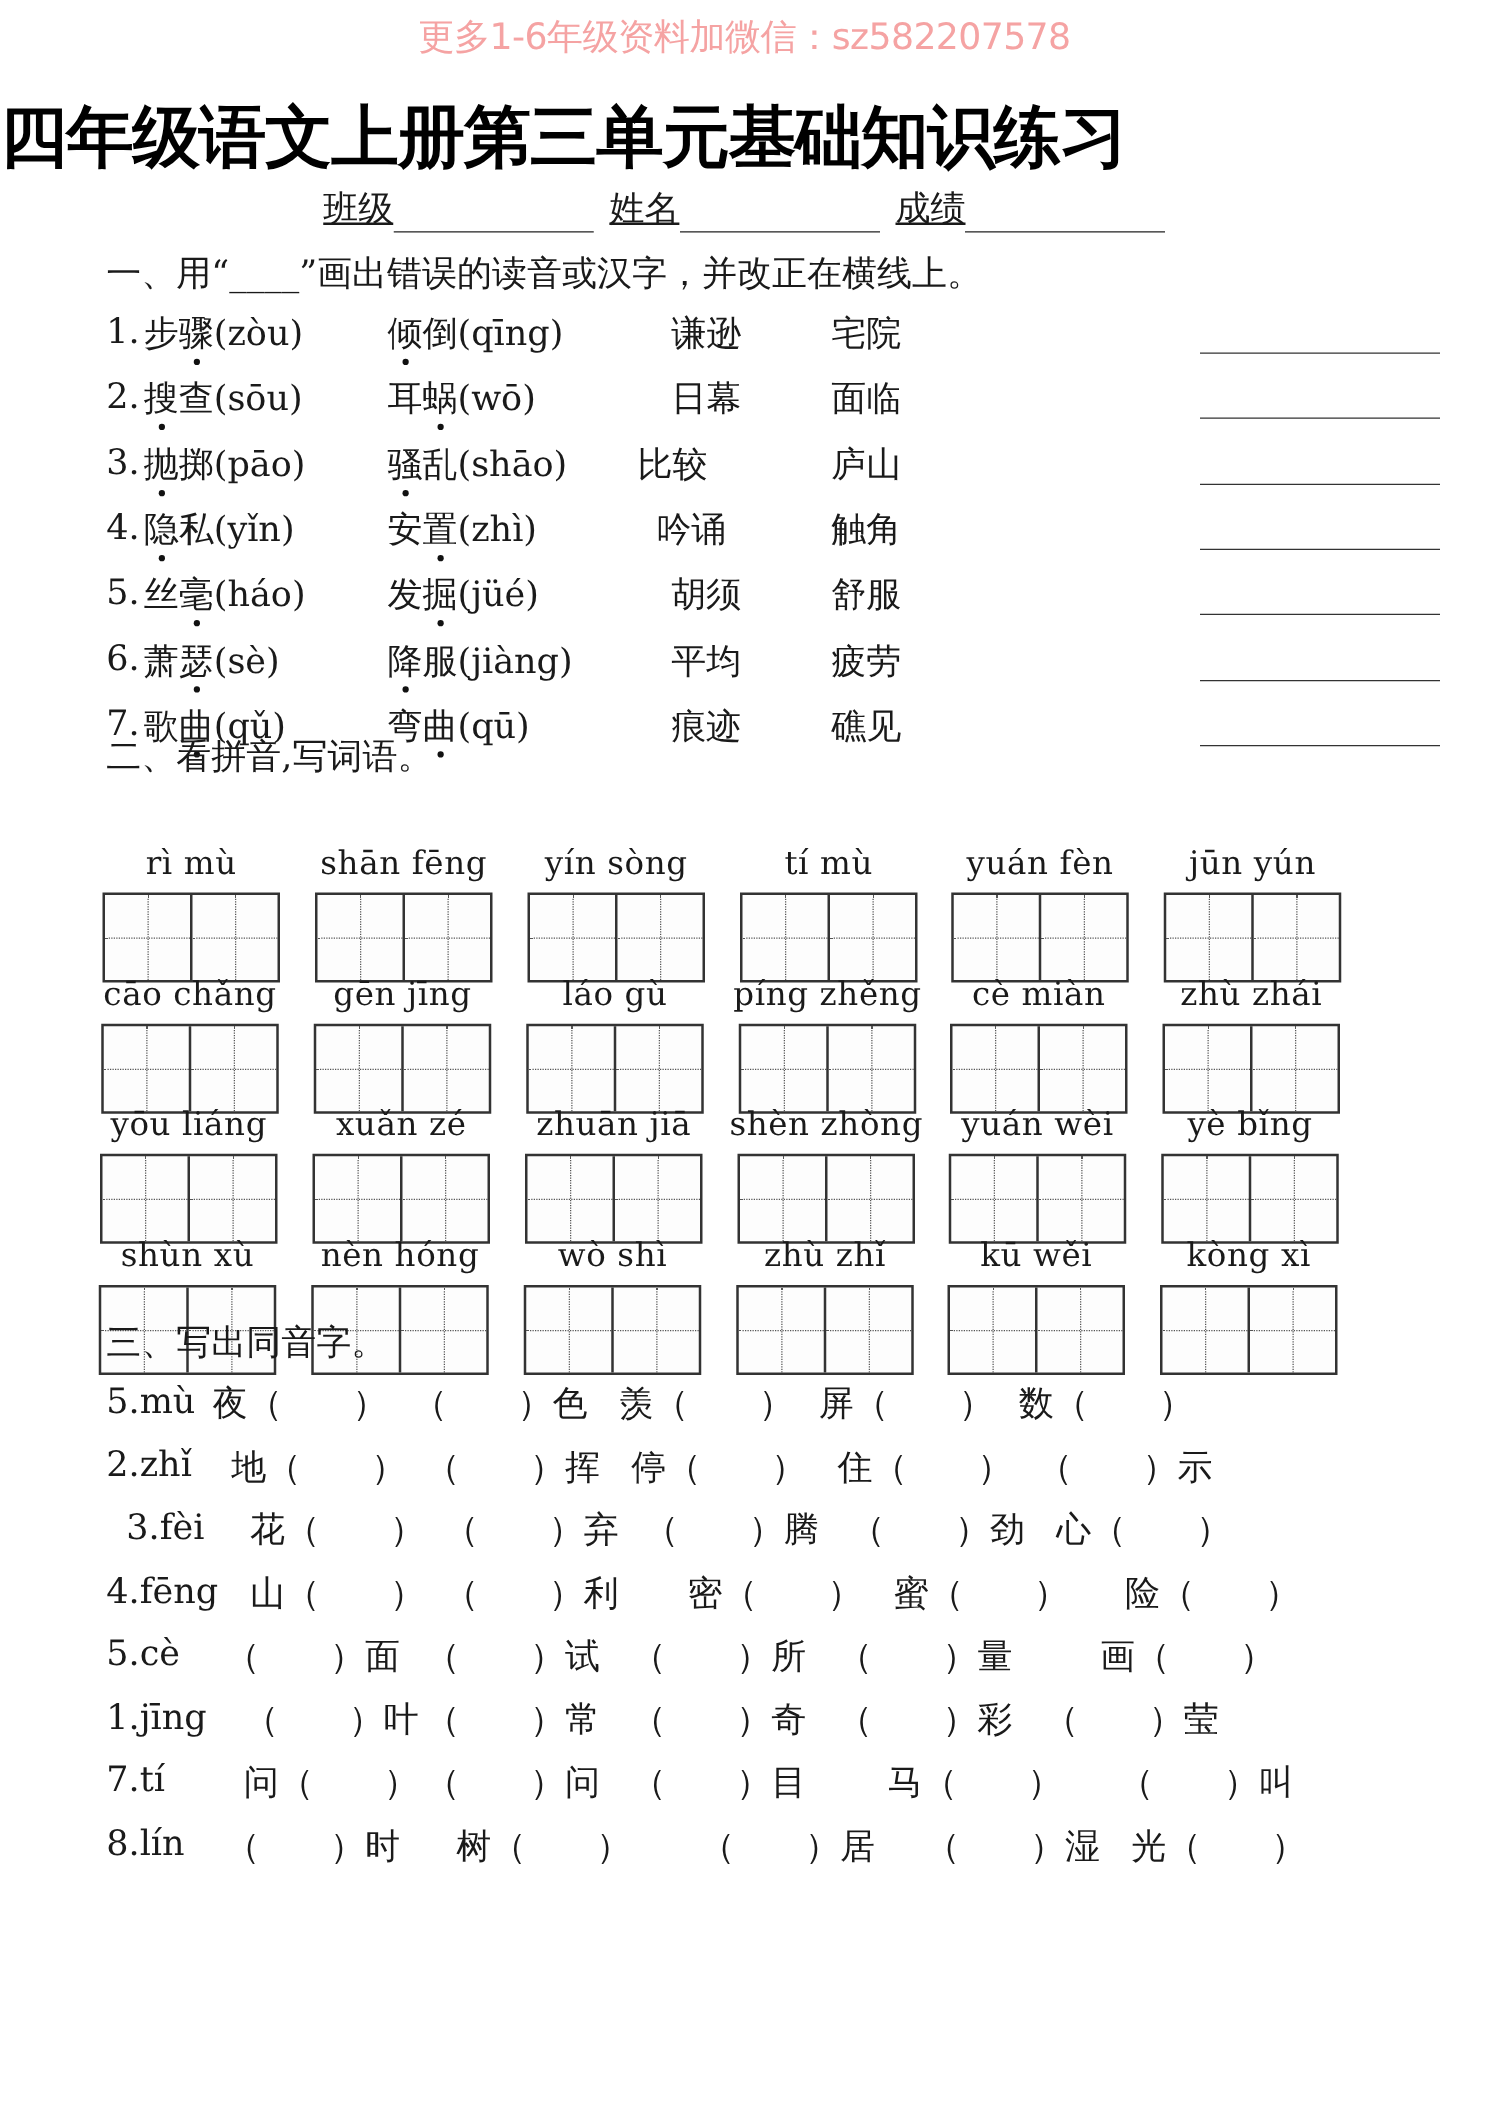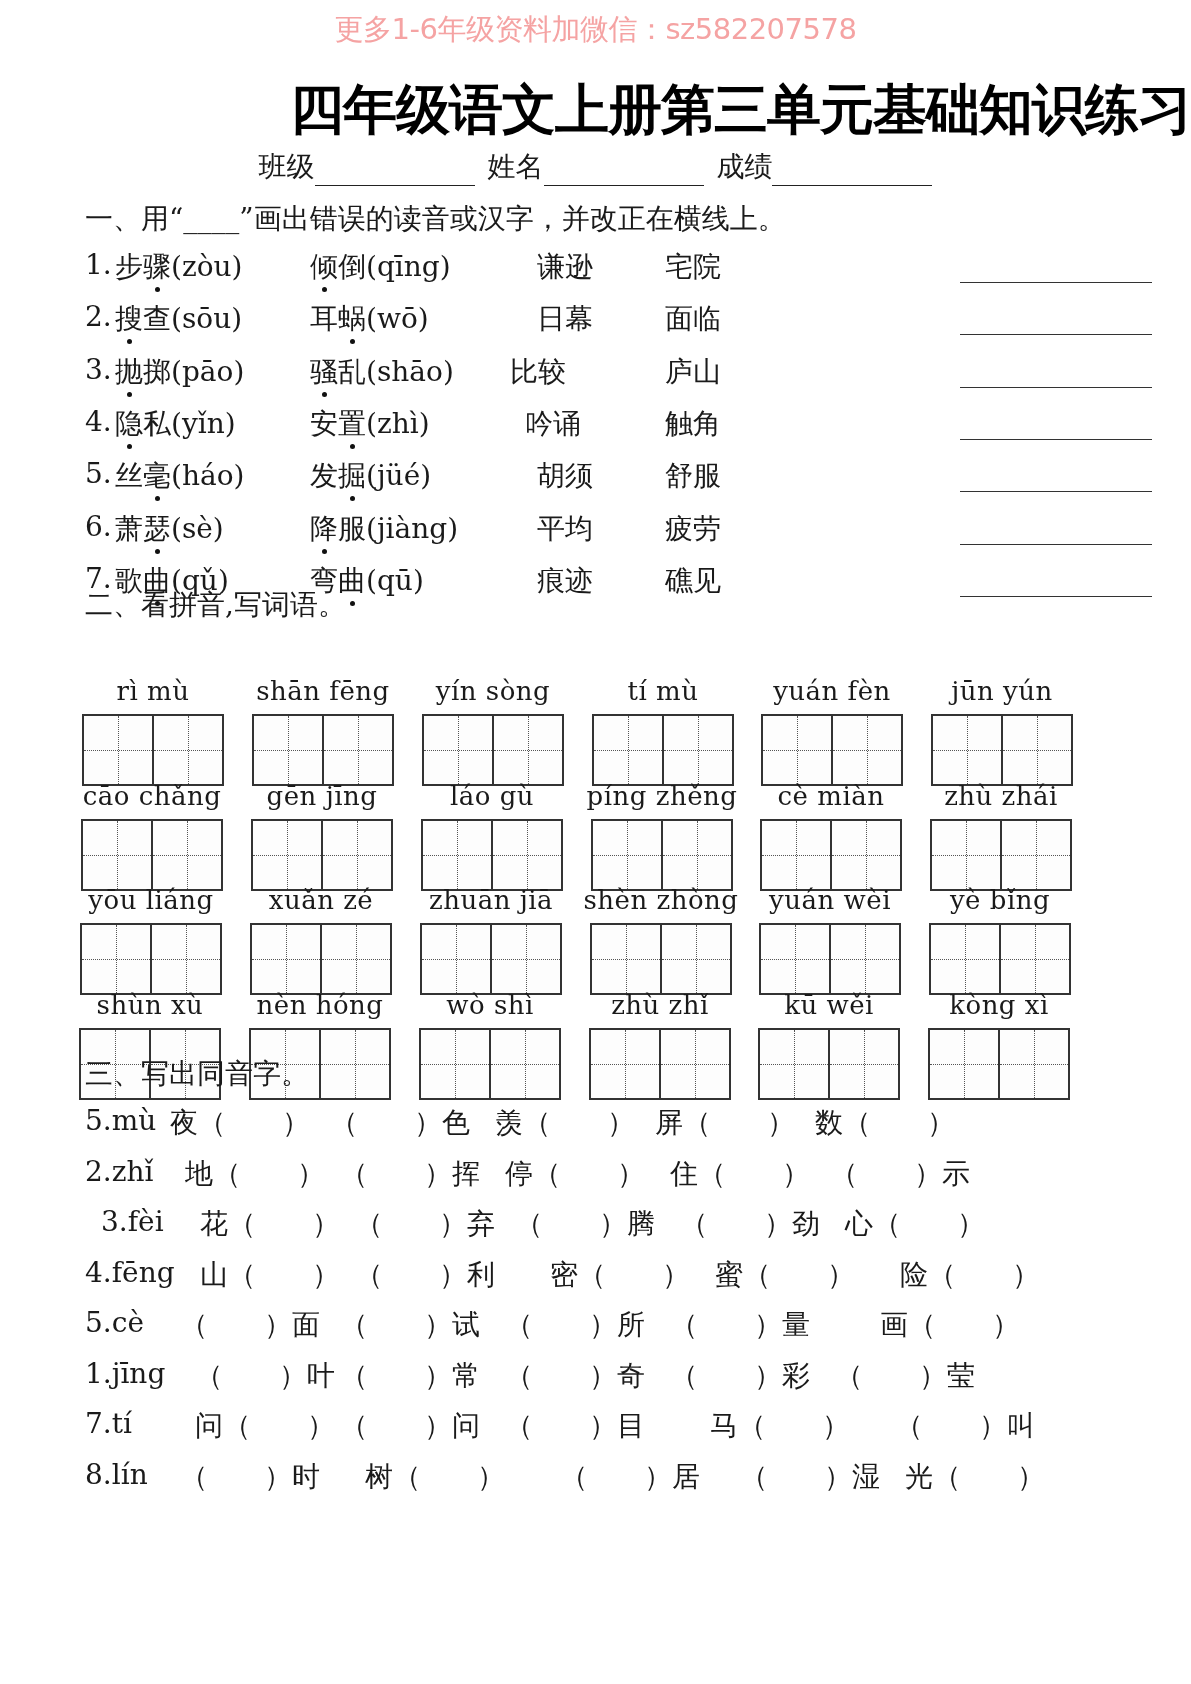--- a/index.html
+++ b/index.html
@@ -2,25 +2,25 @@
 <html><head>
 <meta charset="utf-8">
 <style>
   html, body { margin: 0; padding: 0; background: #ffffff; }
   body { width: 1191px; height: 1684px; position: relative; overflow: hidden;
          font-family: "DejaVu Serif", "Liberation Serif", serif; color: #1a1a1a; }
   .abs { position: absolute; white-space: nowrap; }
   .watermark { top: 10px; left: 0; width: 1191px; text-align: center;
                font-family: "DejaVu Sans", "Liberation Sans", sans-serif;
                font-size: 29px; color: #f5a3a3; letter-spacing: -0.5px; }
-  .title { top: 74px; left: 0; width: 1191px; text-align: right;
+  .title { top: 74px; left: 0; width: 1191px; text-align: left;
            font-family: "DejaVu Sans", "Liberation Sans", sans-serif;
            font-weight: bold; font-size: 54px; color: #000; letter-spacing: -1px; }
   .info { top: 148px; left: 0; width: 1191px; text-align: center; font-size: 28px; }
-  .info .field { display: inline-block; margin: 0 2px; }
+  .info .field { display: inline-block; margin: 0 2px; text-decoration: underline; }
   .info .blank { display: inline-block; width: 160px; border-bottom: 1.5px solid #222; height: 30px; vertical-align: bottom; }
   .sec-heading { font-size: 28px; left: 85px; }
   .s1-row { left: 85px; height: 40px; font-size: 28px; }
   .s1-row .cell { position: absolute; top: 0; white-space: nowrap; }
   .dotc { position: relative; display: inline-block; }
   .dotc::after { content: ""; position: absolute; left: 50%; bottom: -6px; width: 5px; height: 5px;
                  margin-left: -2.5px; border-radius: 50%; background: #111; }
   .answer-line { position: absolute; left: 875px; width: 192px; top: 34px; border-bottom: 1.5px solid #333; }
   .pin-group { position: absolute; width: 142px; }
   .pin-label { position: absolute; top: 0; left: -10px; width: 162px; text-align: center;

